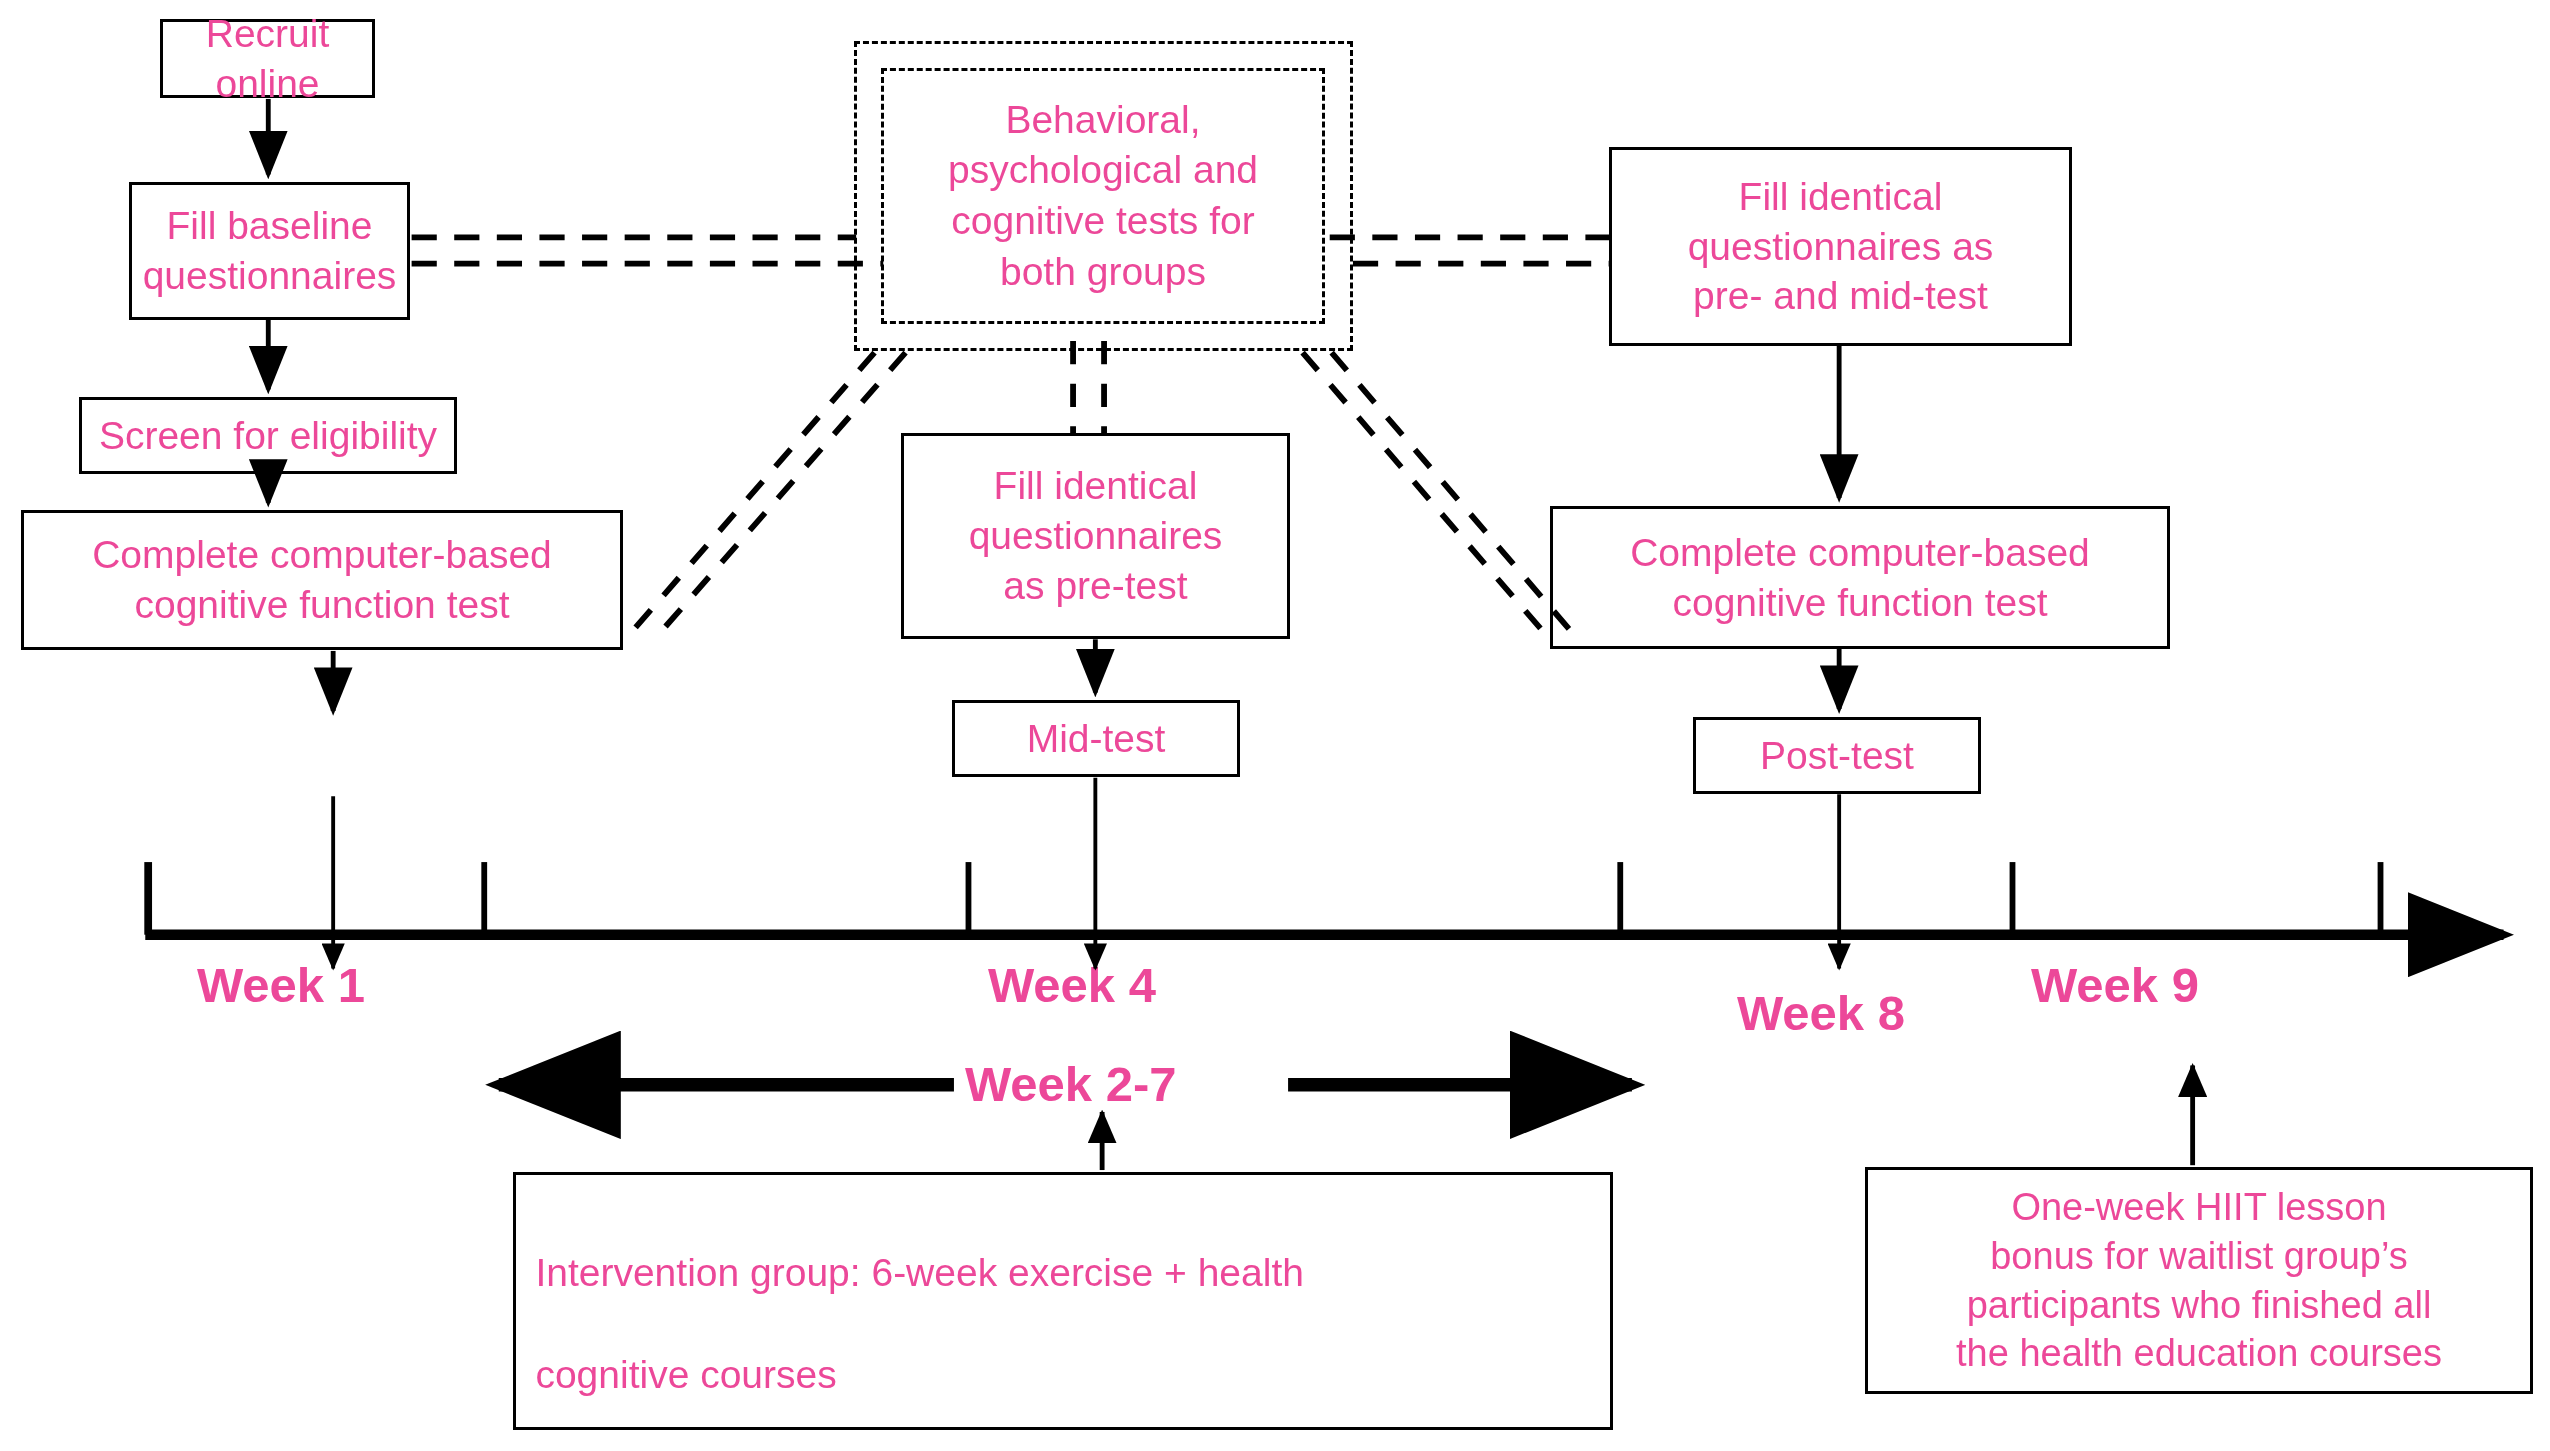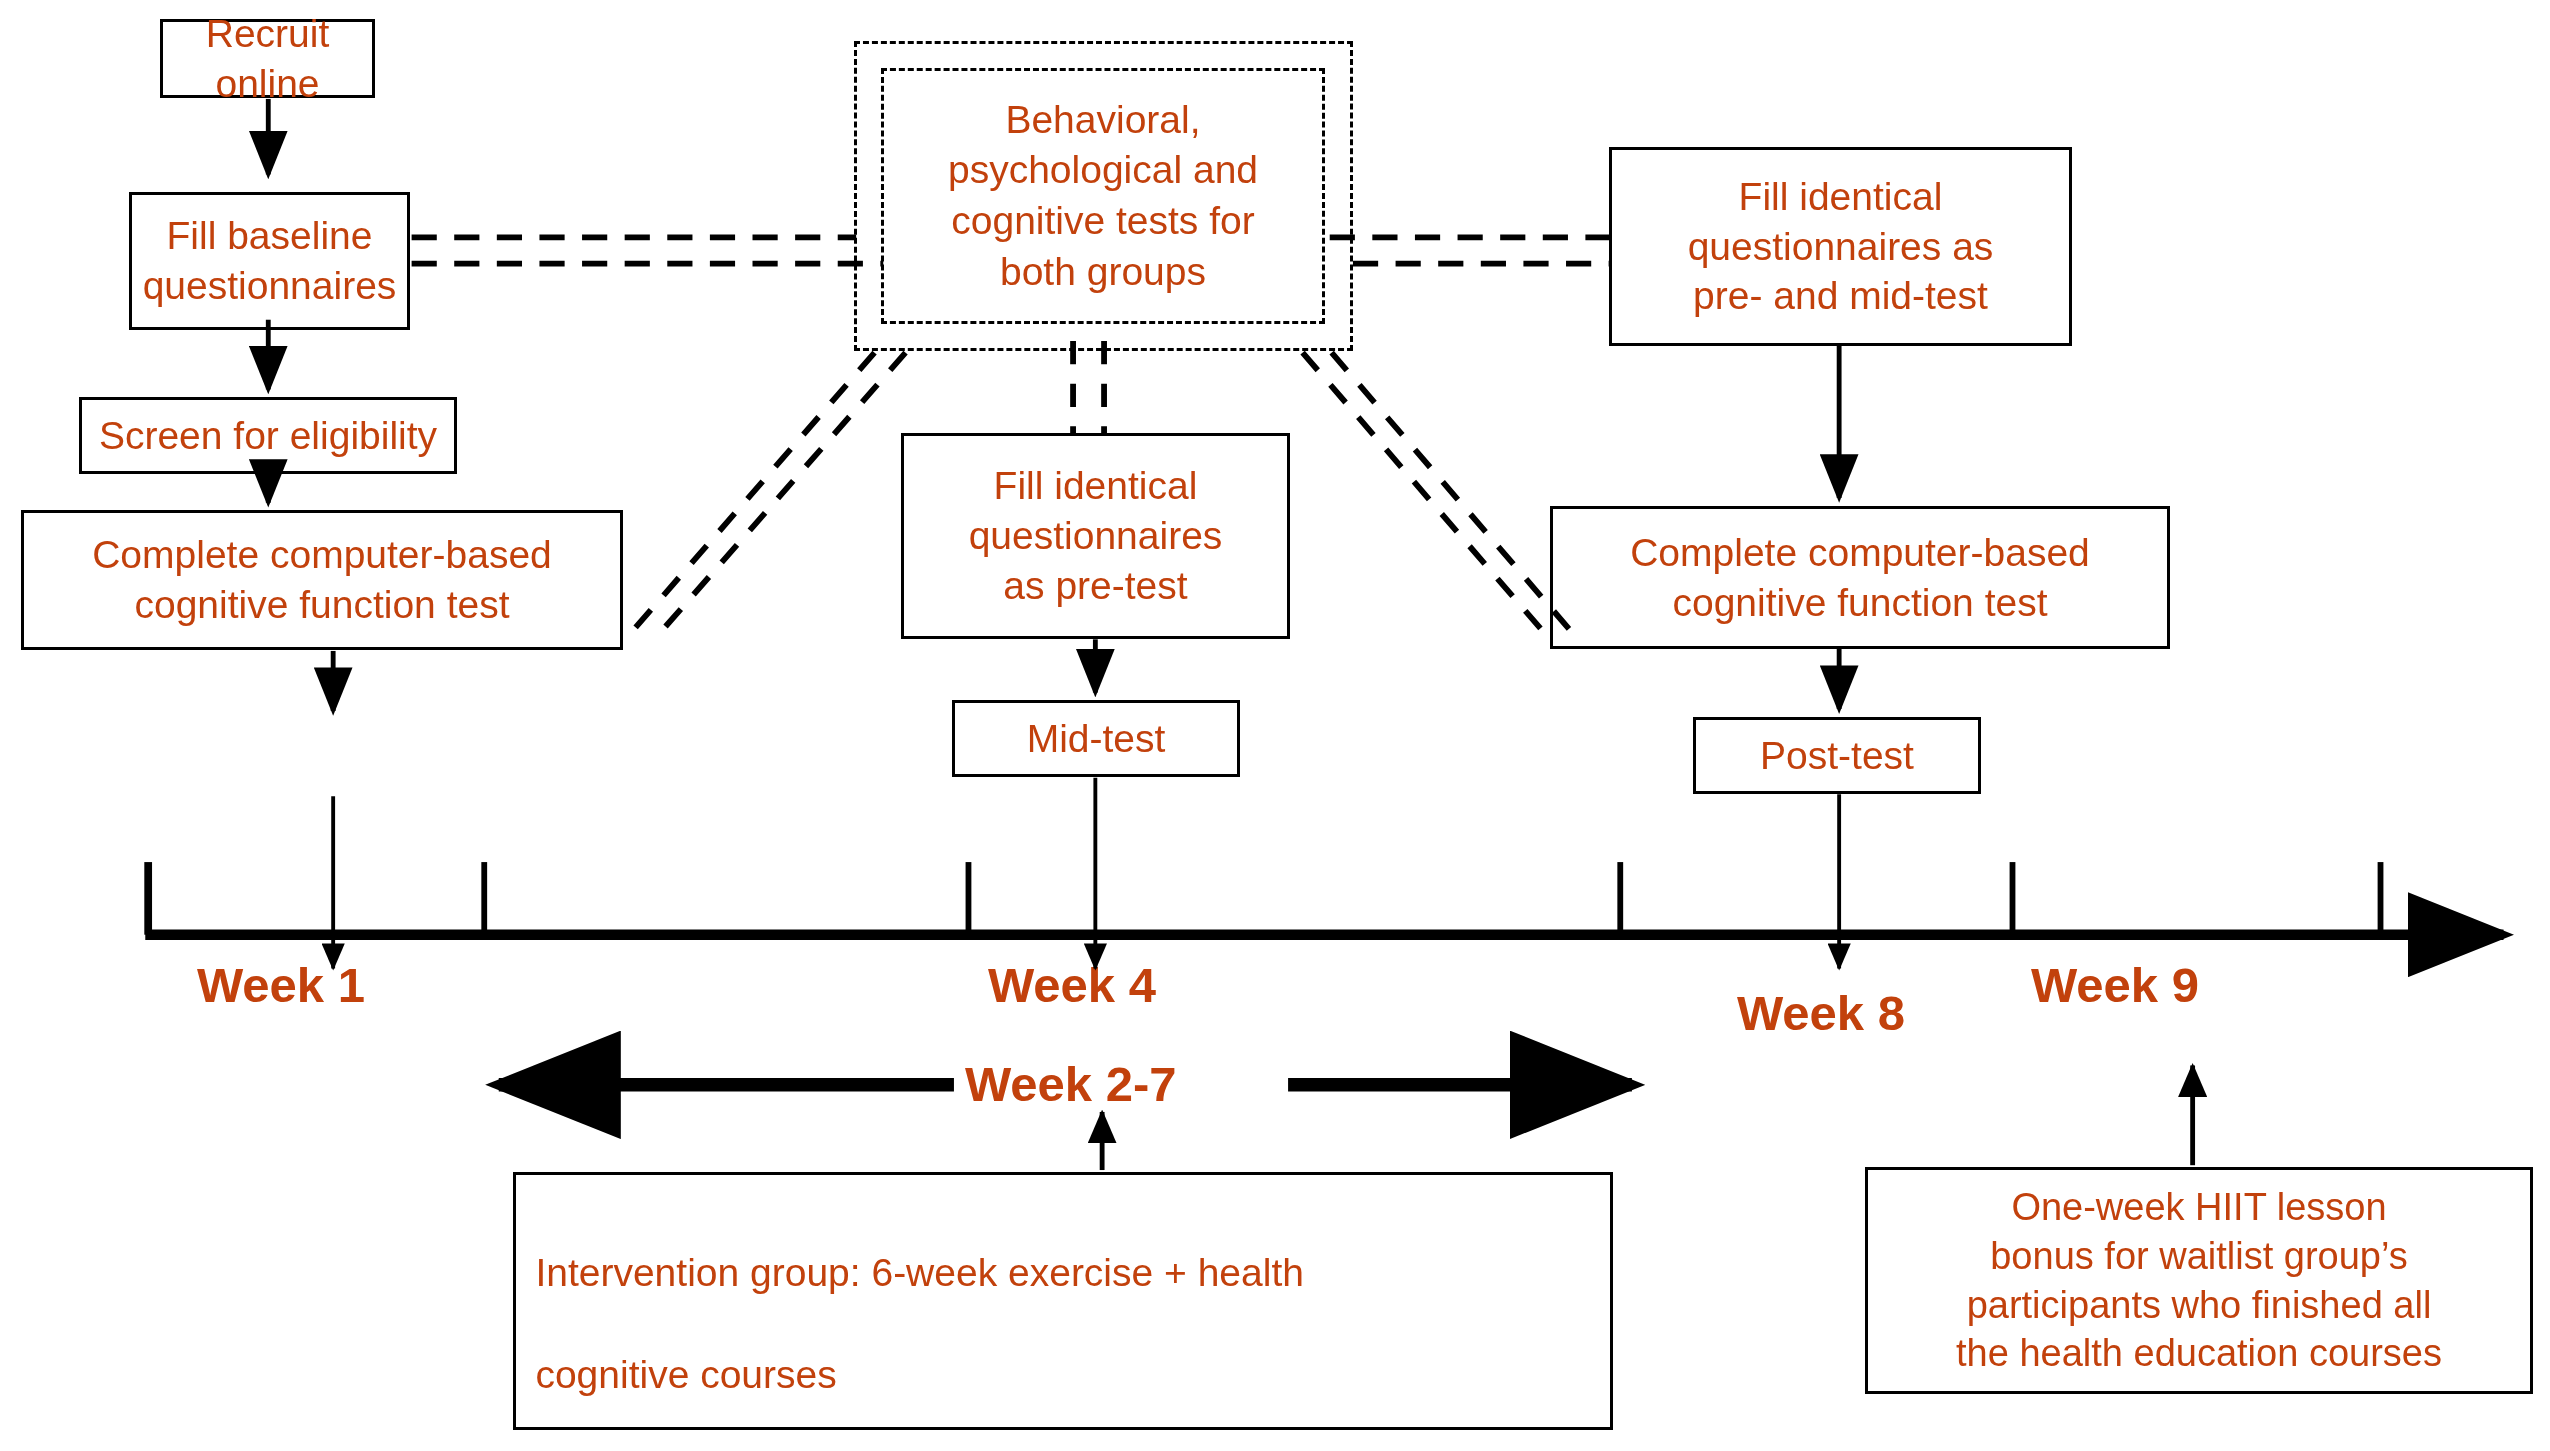--- a/index.html
+++ b/index.html
@@ -2,21 +2,21 @@
 <html><head>
 <meta charset="utf-8">
 <style>
   html,body{margin:0;padding:0;background:#ffffff;}
   #root{
     position:relative;
     width:2550px;
     height:1452px;
     background:#ffffff;
     font-family:"Liberation Sans", sans-serif;
-    color:#c2410c;
+    color:#ec4899;
     overflow:hidden;
   }
   .box{
     position:absolute;
     box-sizing:border-box;
     border:3.9px solid #000;
     background:#fff;
     display:flex;
     align-items:center;
     justify-content:center;
@@ -64,21 +64,21 @@
     pointer-events:none;
   }
 </style>
 </head>
 <body>
 
 <div id="root">
 
   <div class="box" style="left:160px; top:19.4px; width:215px; height:79px;">Recruit online</div>
 
-  <div class="box" style="left:129px; top:192px; width:281px; height:138px;">Fill baseline
+  <div class="box" style="left:129px; top:182px; width:281px; height:138px;">Fill baseline
 questionnaires</div>
 
   <div class="box" style="left:79px; top:397px; width:378px; height:77px;">Screen for eligibility</div>
 
   <div class="box" style="left:21px; top:510px; width:602px; height:140px;">Complete computer-based
 cognitive function test</div>
 
 
   <div class="dashed-outer" style="left:854px; top:41px; width:499px; height:310px;"></div>
 

